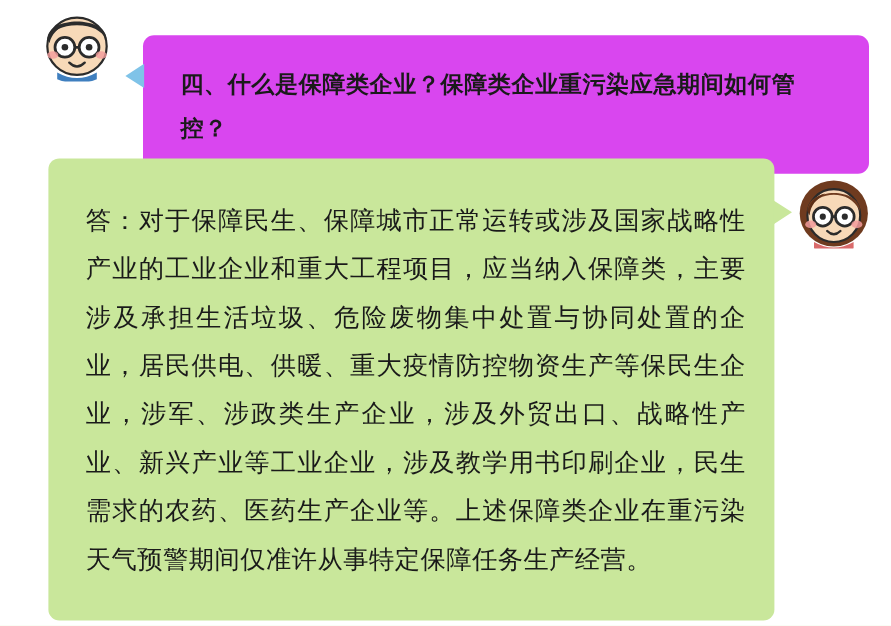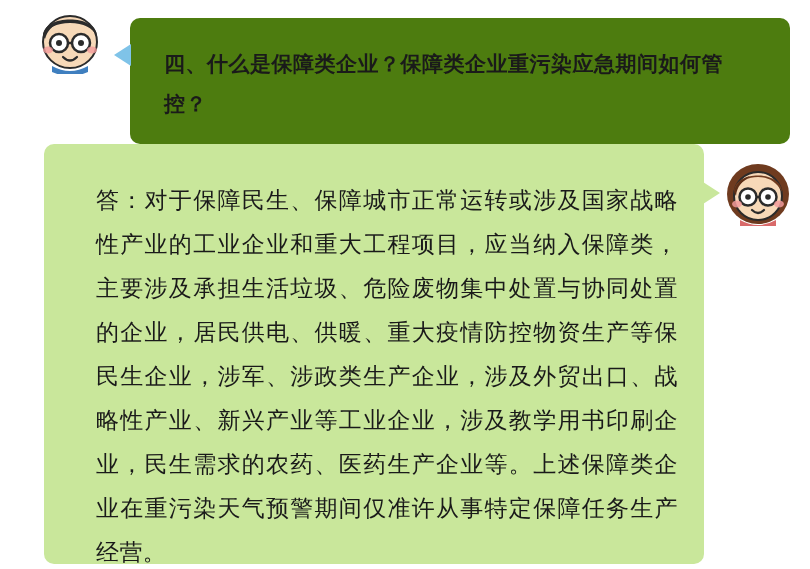--- a/index.html
+++ b/index.html
@@ -31,24 +31,24 @@
   .avatar-q {
     position: absolute;
     left: 34px;
     top: 2px;
     width: 72px;
     height: 72px;
   }
   .question-bubble {
     position: absolute;
     left: 130px;
-    top: 18px;
+    top: 32px;
     width: 660px;
     min-height: 110px;
-    background: #4d7c0f;
+    background: #d946ef;
     border-radius: 10px;
     box-sizing: border-box;
     padding: 26px 30px 20px 34px;
   }
   .question-bubble::before {
     content: "";
     position: absolute;
     left: -16px;
     top: 26px;
     width: 0;
@@ -75,21 +75,21 @@
   }
   .answer-bubble {
     position: absolute;
     left: 44px;
     top: 4px;
     width: 660px;
     height: 420px;
     background: #c9e79b;
     border-radius: 10px;
     box-sizing: border-box;
-    padding: 34px 26px 20px 52px;
+    padding: 34px 26px 20px 34px;
   }
   .answer-bubble::after {
     content: "";
     position: absolute;
     right: -16px;
     top: 38px;
     width: 0;
     height: 0;
     border-top: 11px solid transparent;
     border-bottom: 11px solid transparent;

